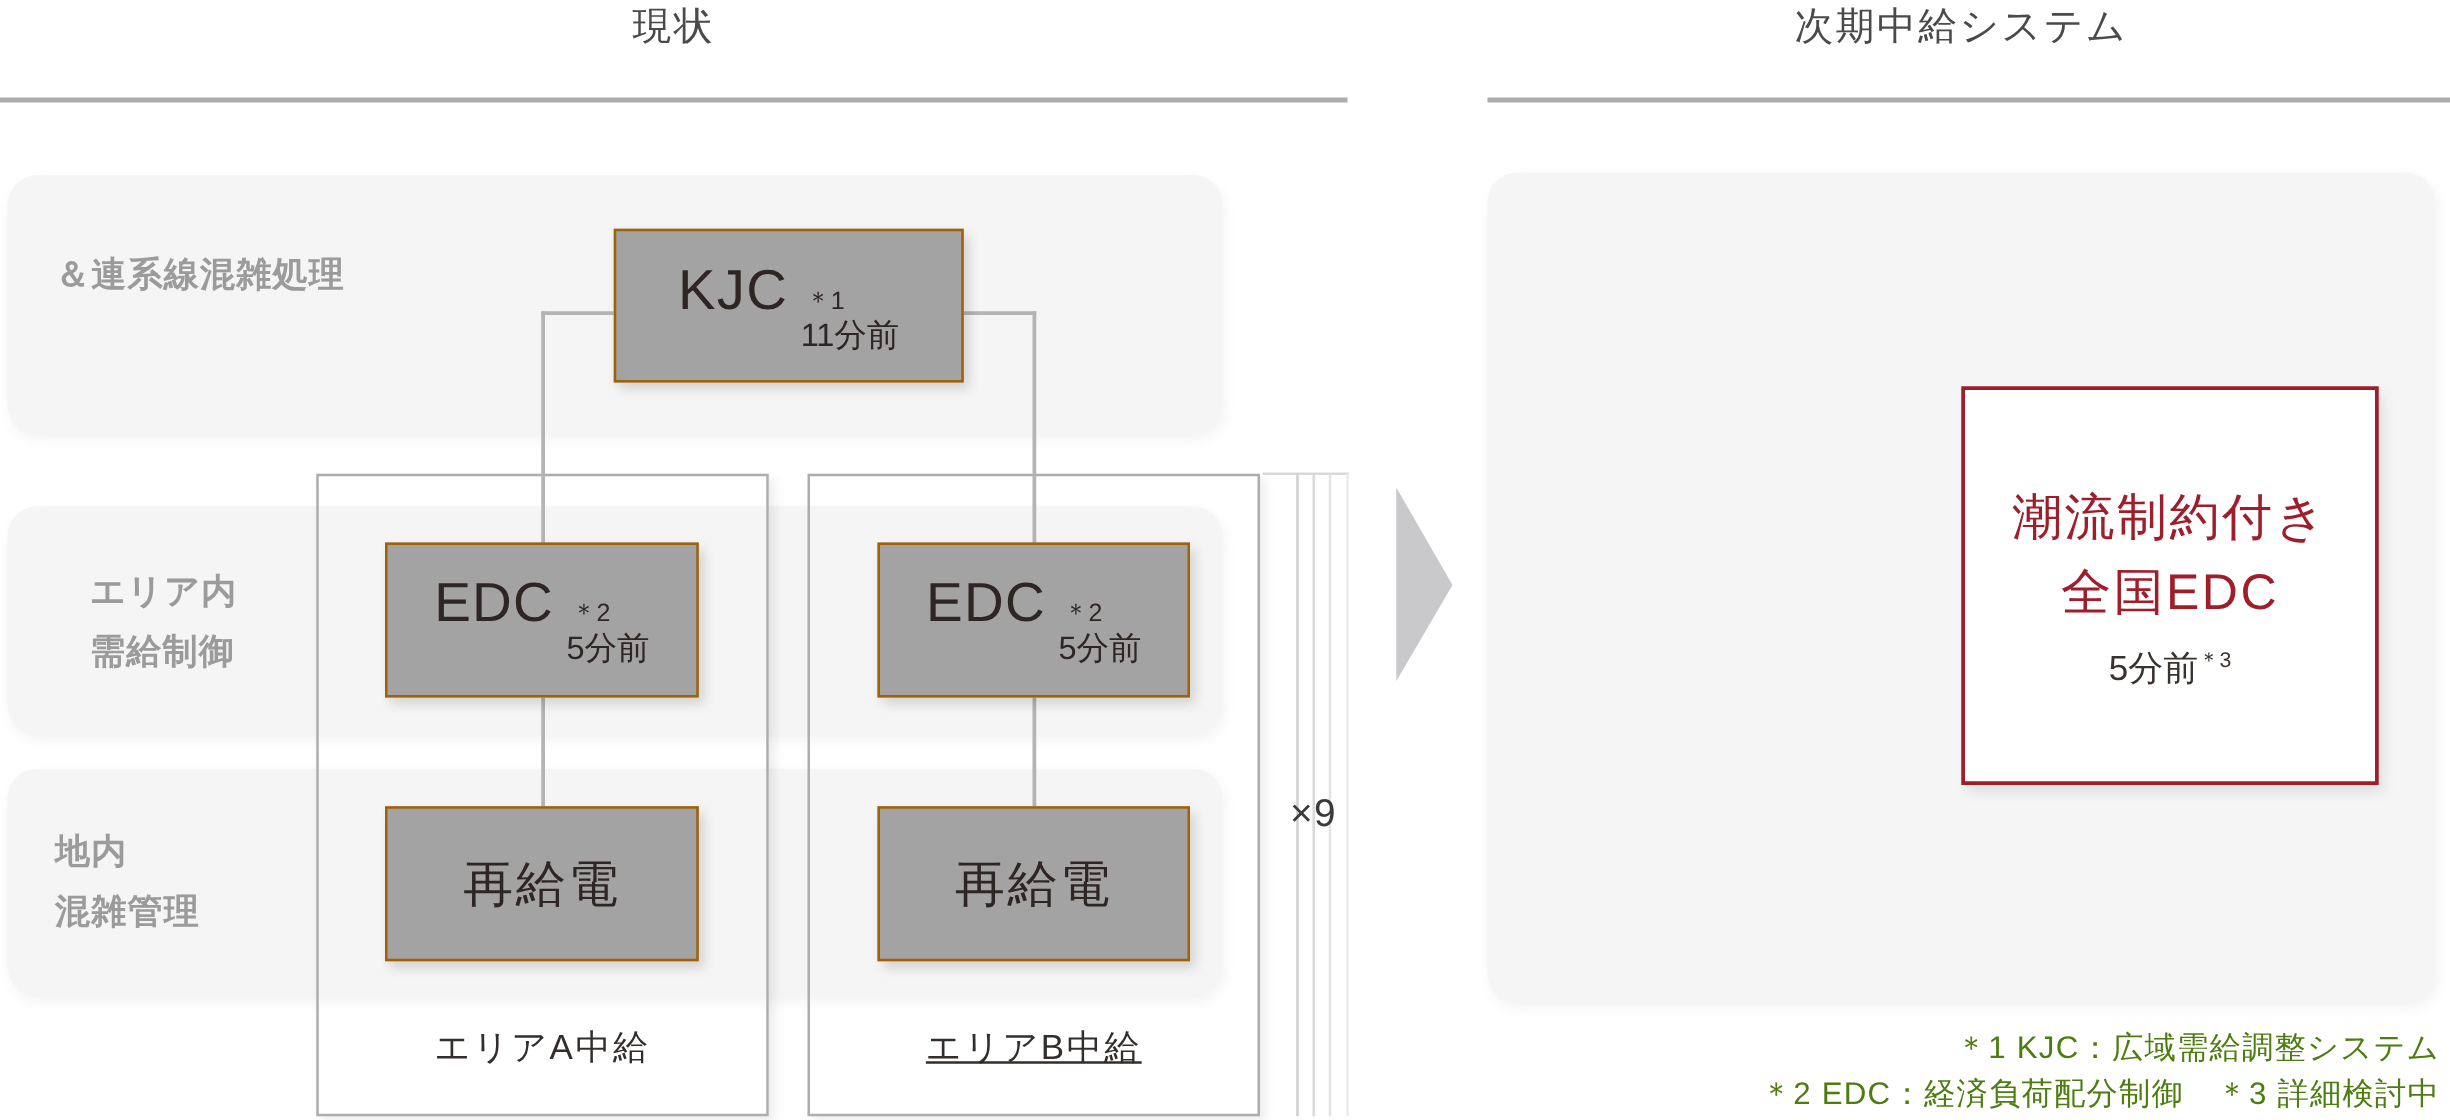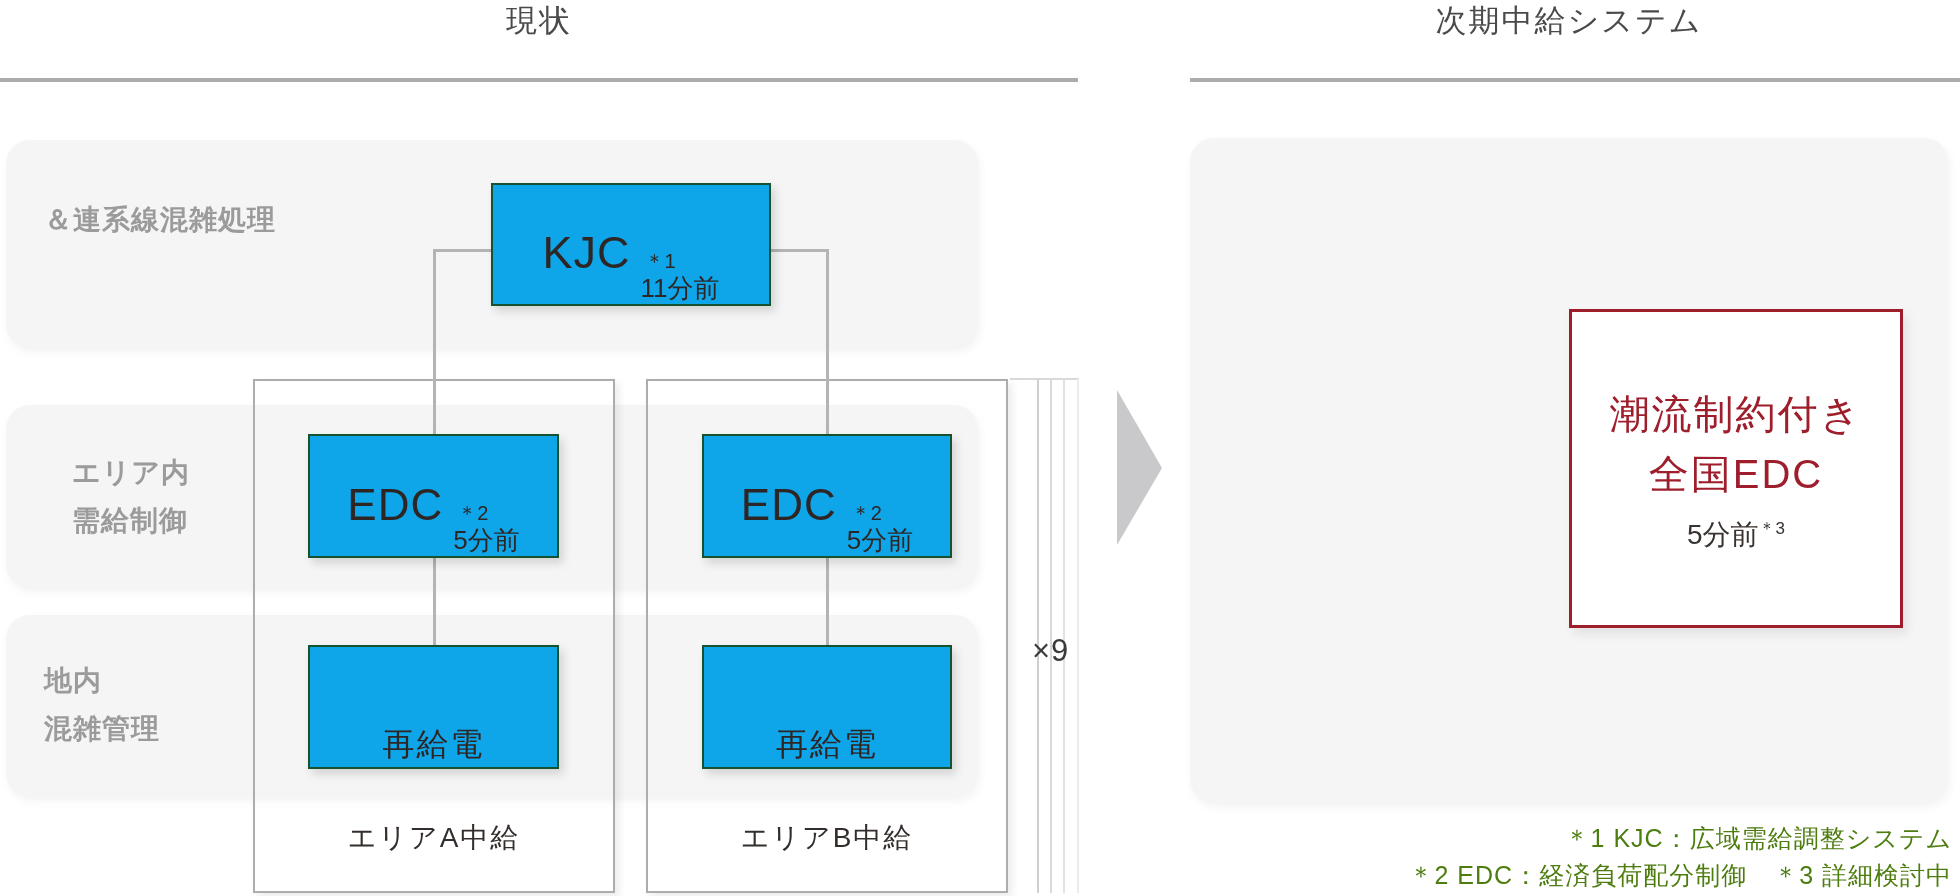--- a/index.html
+++ b/index.html
@@ -14,30 +14,30 @@
   
   .col-title{font-size:31px;font-weight:500;color:#4a4a4a;text-align:center;letter-spacing:2px;}
   .rule{height:4px;background:#acacac;}
 
   
   .band{background:var(--band,#f5f5f6);border-radius:24px;box-shadow:2px 4px 10px rgba(0,0,0,0.05);}
   .band-label{font-size:28px;font-weight:700;color:#9b9b9b;line-height:48px;letter-spacing:1px;}
 
   
   .sys-box{
-    background:#0ea5e9;border:2px solid #14532d;
+    background:#a3a3a3;border:2px solid #a16207;
     box-shadow:4px 5px 9px rgba(0,0,0,0.14);
-    display:flex;align-items:flex-end;justify-content:center;
+    display:flex;align-items:center;justify-content:center;
   }
   .sys-inner{display:flex;align-items:baseline;}
   .sys-name{font-size:45px;color:#2e2624;font-weight:500;letter-spacing:1px;}
   .sys-col{display:inline-block;margin-left:10px;text-align:left;}
   .sys-sup{display:block;font-size:20px;color:#2e2624;line-height:22px;margin-left:4px;}
   .sys-timing{display:block;font-size:26px;color:#2e2624;line-height:32px;}
-  .plain-box-label{font-size:32px;color:#2e2624;letter-spacing:2px;}
+  .plain-box-label{font-size:40px;color:#2e2624;letter-spacing:2px;}
 
   
   .area-frame{border:2px solid #adadad;box-shadow:4px 4px 8px rgba(0,0,0,0.08);background:transparent;}
   .area-label{font-size:28px;color:#332e2b;text-align:center;letter-spacing:2px;}
 
   
   .conn{background:#b4b4b4;}
 
   
   .stackline{width:2px;}
@@ -96,21 +96,21 @@
   <div class="abs stackline" style="left:1037px;top:379px;height:514px;background:#cfcfcf;"></div>
   <div class="abs stackline" style="left:1050px;top:379px;height:514px;background:#d9d9d9;"></div>
   <div class="abs stackline" style="left:1063px;top:379px;height:514px;background:#e2e2e2;"></div>
   <div class="abs stackline" style="left:1077px;top:379px;height:514px;background:#ebebeb;"></div>
   <div class="abs multiplier" style="left:1032px;top:633px;">×9</div>
 
   <div class="abs area-frame" style="left:253px;top:379px;width:362px;height:514px;">
     <div class="area-label" style="position:absolute;left:0;right:0;top:438px;">エリアA中給</div>
   </div>
   <div class="abs area-frame" style="left:646px;top:379px;width:362px;height:514px;">
-    <div class="area-label" style="position:absolute;left:0;right:0;top:438px;">エリアB中給</div>
+    <div class="area-label" style="position:absolute;left:0;right:0;top:438px;text-decoration:underline;">エリアB中給</div>
   </div>
 
   <div class="abs conn" style="left:433px;top:249px;width:58px;height:3px;"></div>
   <div class="abs conn" style="left:771px;top:249px;width:58px;height:3px;"></div>
   <div class="abs conn" style="left:433px;top:249px;width:3px;height:186px;"></div>
   <div class="abs conn" style="left:826px;top:249px;width:3px;height:186px;"></div>
   <div class="abs conn" style="left:433px;top:558px;width:3px;height:88px;"></div>
   <div class="abs conn" style="left:826px;top:558px;width:3px;height:88px;"></div>
 
   <div class="abs sys-box" style="left:491px;top:183px;width:280px;height:123px;">

